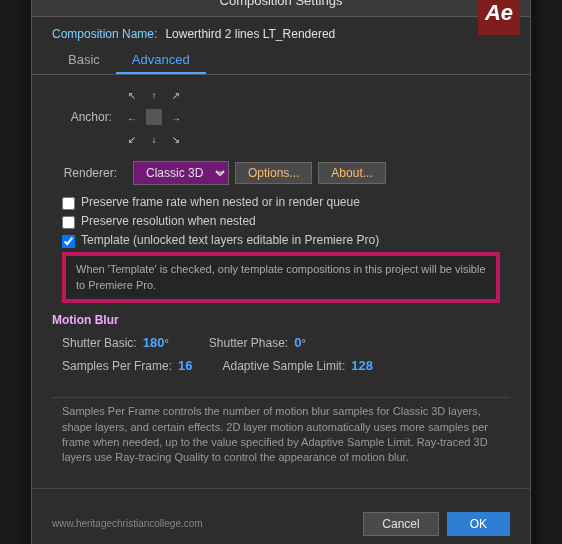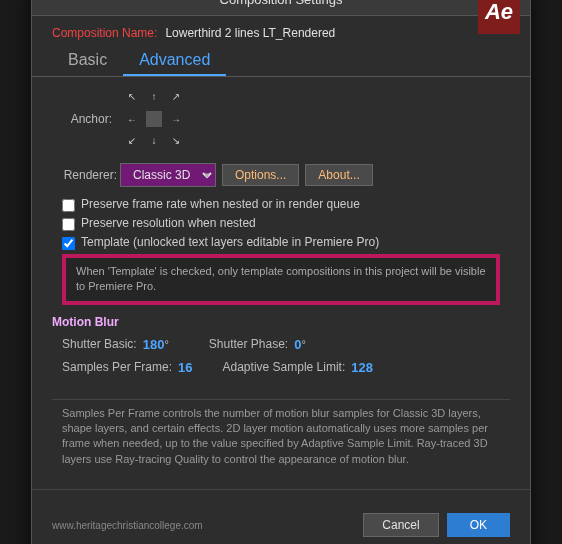--- a/index.html
+++ b/index.html
@@ -48,35 +48,35 @@
       color: white;
       font-style: italic;
     }
     .comp-name-row {
       display: flex;
       align-items: center;
       padding: 10px 20px 6px 20px;
       font-size: 12px;
     }
     .comp-name-label {
-      color: #ef4444;
+      color: #7dd3fc;
       margin-right: 8px;
     }
     .comp-name-value {
       color: #e0e0e0;
     }
     .tabs {
       display: flex;
       padding: 0 20px;
       border-bottom: 1px solid #555;
       margin-bottom: 10px;
     }
     .tab {
       padding: 5px 16px;
-      font-size: 16px;
+      font-size: 13px;
       cursor: pointer;
       color: #aaa;
       border-bottom: 2px solid transparent;
     }
     .tab.active {
       color: #4da6ff;
       border-bottom: 2px solid #4da6ff;
     }
     .content {
       padding: 0 20px 10px 20px;
@@ -111,21 +111,21 @@
       width: 16px;
       height: 16px;
     }
     .renderer-row {
       display: flex;
       align-items: center;
       margin-bottom: 10px;
     }
     .renderer-label {
       color: #bbb;
-      margin-right: 3px;
+      margin-right: 16px;
       min-width: 65px;
       text-align: right;
     }
     .select-wrapper {
       position: relative;
       display: inline-block;
     }
     .select-wrapper::after {
       content: '▼';
       font-size: 8px;

